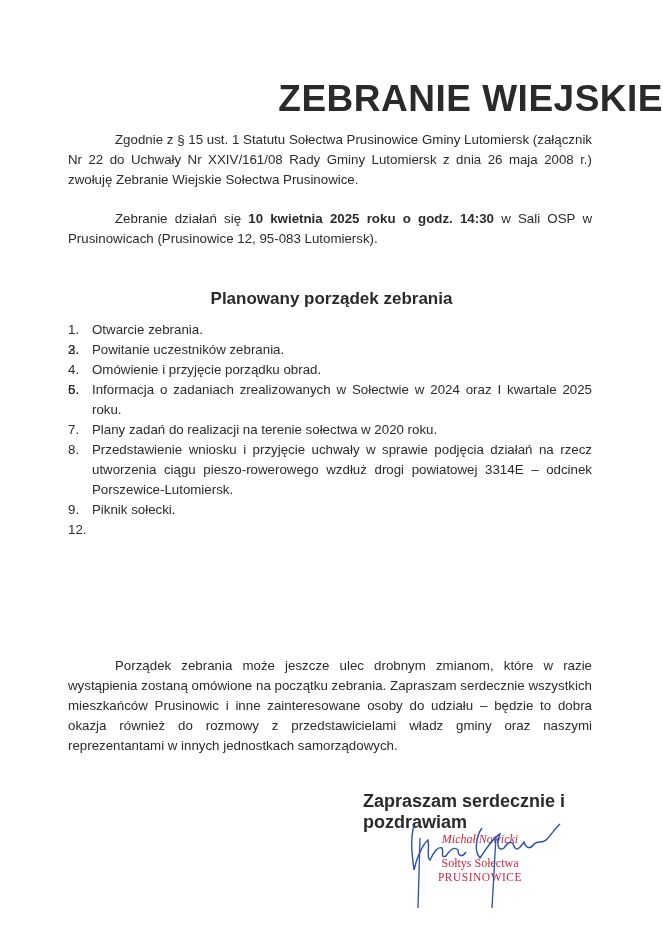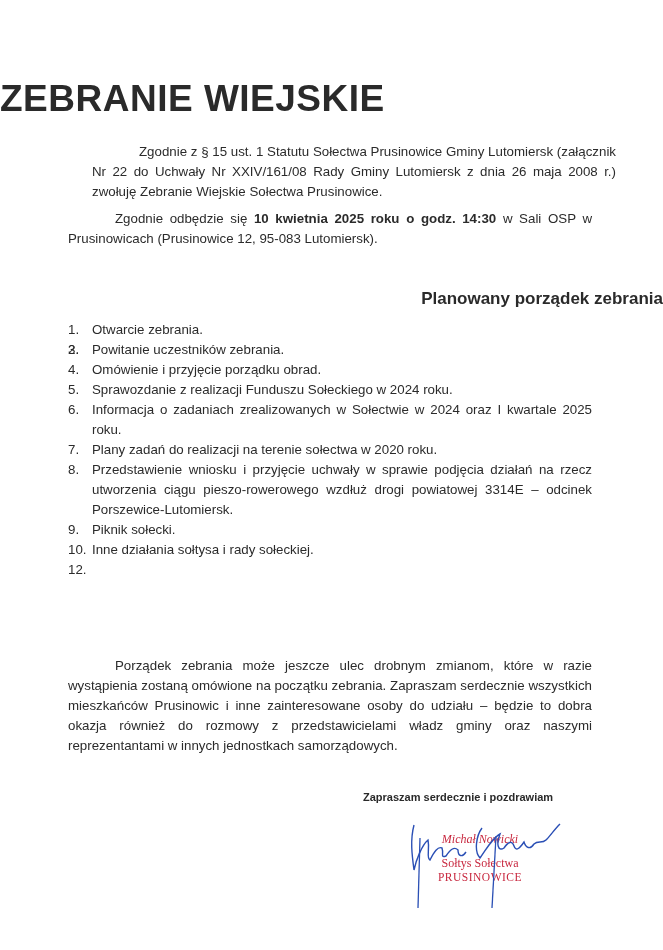--- a/index.html
+++ b/index.html
@@ -1,59 +1,58 @@
 <!DOCTYPE html>
 <html><head>
 <meta charset="utf-8">
 <style>
   html, body { margin:0; padding:0; }
   body { width:663px; height:950px; background:#ffffff; position:relative; overflow:hidden;
          font-family:"Liberation Sans", sans-serif; color:#2b2b2b; }
-  .title { position:absolute; left:0; width:663px; top:78px; text-align:left;
+  .title { position:absolute; left:0; width:663px; top:78px; text-align:right;
            font-size:37px; font-weight:bold; color:#2a2a2a; letter-spacing:0.5px; }
   .para { position:absolute; left:68px; width:524px; font-size:13.3px; line-height:20px; text-align:justify; }
   .para .indent { display:inline-block; width:47px; }
-  .p1 { top:142px;margin-left:24px; }
+  .p1 { top:130px; }
   .p2 { top:209px; }
-  .subtitle { position:absolute; left:0; width:663px; top:289px; text-align:right;
+  .subtitle { position:absolute; left:0; width:663px; top:289px; text-align:center;
               font-size:17px; font-weight:bold; color:#2a2a2a; }
   .agenda { position:absolute; left:68px; top:320px; width:524px; margin:0; padding:0; list-style:none;
             font-size:13.3px; line-height:20px; }
   .agenda li { position:relative; padding-left:24px; text-align:justify; }
   .agenda .num { position:absolute; left:0; top:0; }
   .p3 { top:656px; }
-  .closing { position:absolute; left:363px; top:791px; font-size:11px; font-weight:bold; color:#2a2a2a; }
+  .closing { position:absolute; left:363px; top:791px; font-size:18px; font-weight:bold; color:#2a2a2a; }
   .stamp { position:absolute; left:420px; top:808px; width:120px; text-align:center;
            font-family:"Liberation Serif", serif; color:#c8283f; font-size:12px; line-height:14px; }
   .stamp .name { font-style:italic;margin-top:24px; }
   .stamp .city { font-size:11.5px; letter-spacing:0.5px; }
   .signature { position:absolute; left:400px; top:800px; }
 </style>
 </head>
 <body>
 
 <div class="title">ZEBRANIE WIEJSKIE</div>
 
 <div class="para p1"><span class="indent"></span><span>Zgodnie z § 15 ust. 1 Statutu Sołectwa Prusinowice Gminy Lutomiersk (załącznik Nr 22 do Uchwały Nr XXIV/161/08 Rady Gminy Lutomiersk z dnia 26 maja 2008 r.) zwołuję Zebranie Wiejskie Sołectwa Prusinowice.</span></div>
 
-<div class="para p2"><span class="indent"></span><span>Zgodnie odbędzie się </span><b>10 kwietnia 2025 roku o godz. 14:30</b><span> w Sali OSP w Prusinowicach (Prusinowice 12, 95-083 Lutomiersk).</span></div>
+<div class="para p2"><span class="indent"></span><span>Zebranie działań się </span><b>10 kwietnia 2025 roku o godz. 14:30</b><span> w Sali OSP w Prusinowicach (Prusinowice 12, 95-083 Lutomiersk).</span></div>
 
 <div class="subtitle">Planowany porządek zebrania</div>
 
 <ol class="agenda">
   <li><span class="num">1.</span><span>Otwarcie zebrania.</span></li>
   <li><span class="num">2.</span></li>
   <li><span class="num">3.</span><span>Powitanie uczestników zebrania.</span></li>
   <li><span class="num">4.</span><span>Omówienie i przyjęcie porządku obrad.</span></li>
-  <li><span class="num">5.</span><span>Sprawozdanie z realizacji Funduszu Sołeckiego w 2024 roku.</span></li>
+  <li><span class="num">5.</span></li>
   <li><span class="num">6.</span><span>Informacja o zadaniach zrealizowanych w Sołectwie w 2024 oraz I kwartale 2025 roku.</span></li>
   <li><span class="num">7.</span><span>Plany zadań do realizacji na terenie sołectwa w 2020 roku.</span></li>
   <li><span class="num">8.</span><span>Przedstawienie wniosku i przyjęcie uchwały w sprawie podjęcia działań na rzecz utworzenia ciągu pieszo-rowerowego wzdłuż drogi powiatowej 3314E – odcinek Porszewice-Lutomiersk.</span></li>
   <li><span class="num">9.</span><span>Piknik sołecki.</span></li>
-  <li><span class="num">10.</span><span>Inne działania sołtysa i rady sołeckiej.</span></li>
   <li><span class="num">12.</span></li>
 </ol>
 
 <div class="para p3"><span class="indent"></span><span>Porządek zebrania może jeszcze ulec drobnym zmianom, które w razie wystąpienia zostaną omówione na początku zebrania. Zapraszam serdecznie wszystkich mieszkańców Prusinowic i inne zainteresowane osoby do udziału – będzie to dobra okazja również do rozmowy z przedstawicielami władz gminy oraz naszymi reprezentantami w innych jednostkach samorządowych.</span></div>
 
 <div class="closing">Zapraszam serdecznie i pozdrawiam</div>
 
 <div class="stamp">
   <div class="name">Michał Nowicki</div>
   <div style="height:10px"></div>

